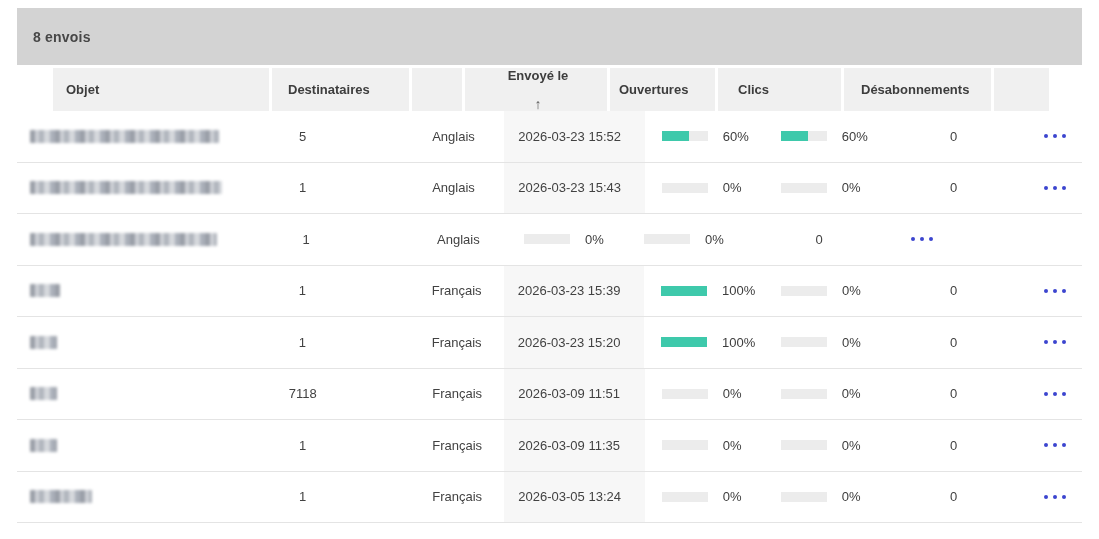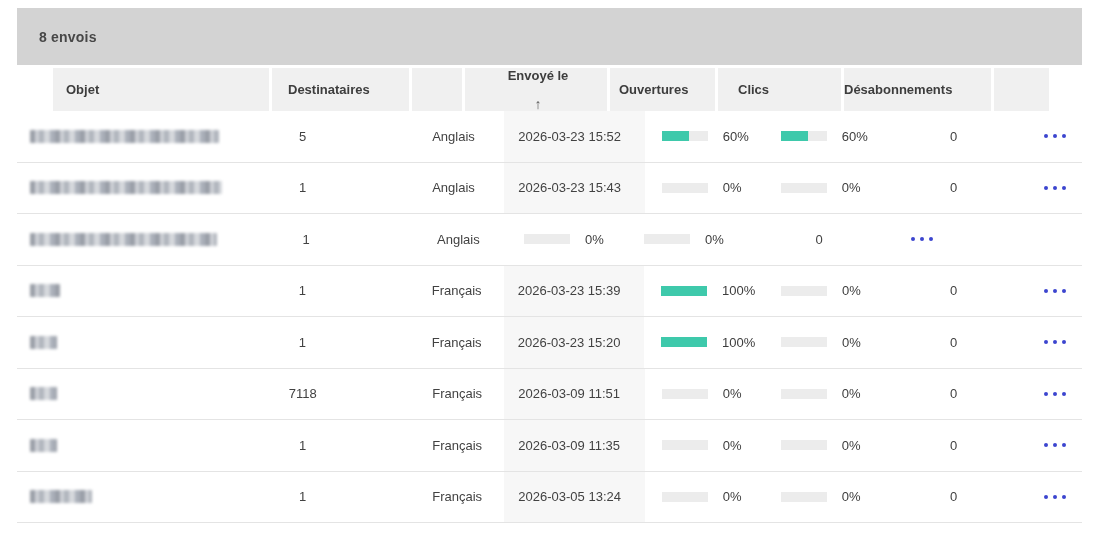--- a/index.html
+++ b/index.html
@@ -6,21 +6,21 @@
   body{
     width:1099px;height:539px;background:#ffffff;overflow:hidden;
     font-family:"Liberation Sans","DejaVu Sans",sans-serif;
     -webkit-font-smoothing:antialiased;
   }
   .card{margin:8px 17px 0 17px;width:1065px;}
 
   
   .topbar{
     height:57px;background:#d3d3d3;display:flex;align-items:center;
-    padding-left:22px;box-sizing:border-box;
+    padding-left:16px;box-sizing:border-box;
   }
   .topbar .count{font-size:14px;font-weight:700;color:#474747;letter-spacing:.2px;}
 
   
   .bar-gap{height:3px;background:#ffffff;}
 
   
   .thead{display:flex;height:43px;margin-left:36px;}
   .th{
     background:#f0f0f0;display:flex;align-items:center;box-sizing:border-box;
@@ -44,21 +44,21 @@
   .th.c-dest{justify-content:flex-start;padding-left:16px;}
   .c-spacer{width:53px;}
   .c-langue{width:81px;padding-left:8px;}
   .c-envoye{width:145px;padding-left:14px;}
   .th.c-envoye{justify-content:space-between;padding-right:10px;flex-direction:column;}
   .c-ouv{width:108px;padding-left:14px;}
   .th.c-ouv{padding-left:9px;}
   .c-clics{width:126px;padding-left:26px;}
   .th.c-clics{padding-left:20px;}
   .c-desab{width:150px;justify-content:center;}
-  .th.c-desab{justify-content:flex-start;}
+  .th.c-desab{justify-content:flex-start;padding-left:17px;}
   .c-actions{width:55px;justify-content:center;}
 
   .td.c-envoye{background:#f7f7f7;border-right:3px solid #ffffff;}
 
   .sort-arrow{font-size:14px;color:#5a5a5a;font-weight:400;line-height:1;}
 
   
   .redacted{
     height:13px;border-radius:1px;
     background:

